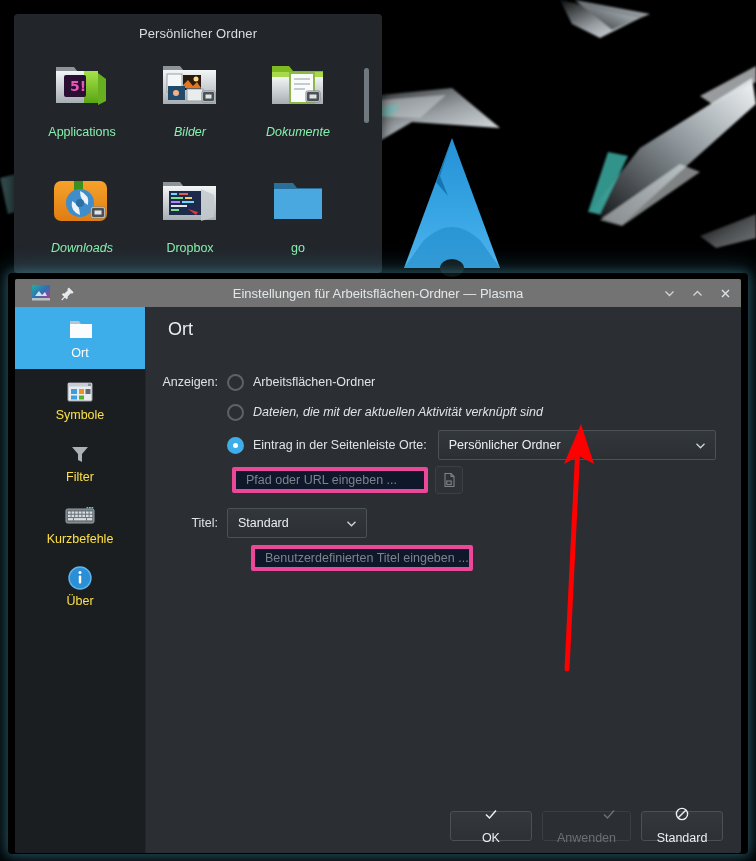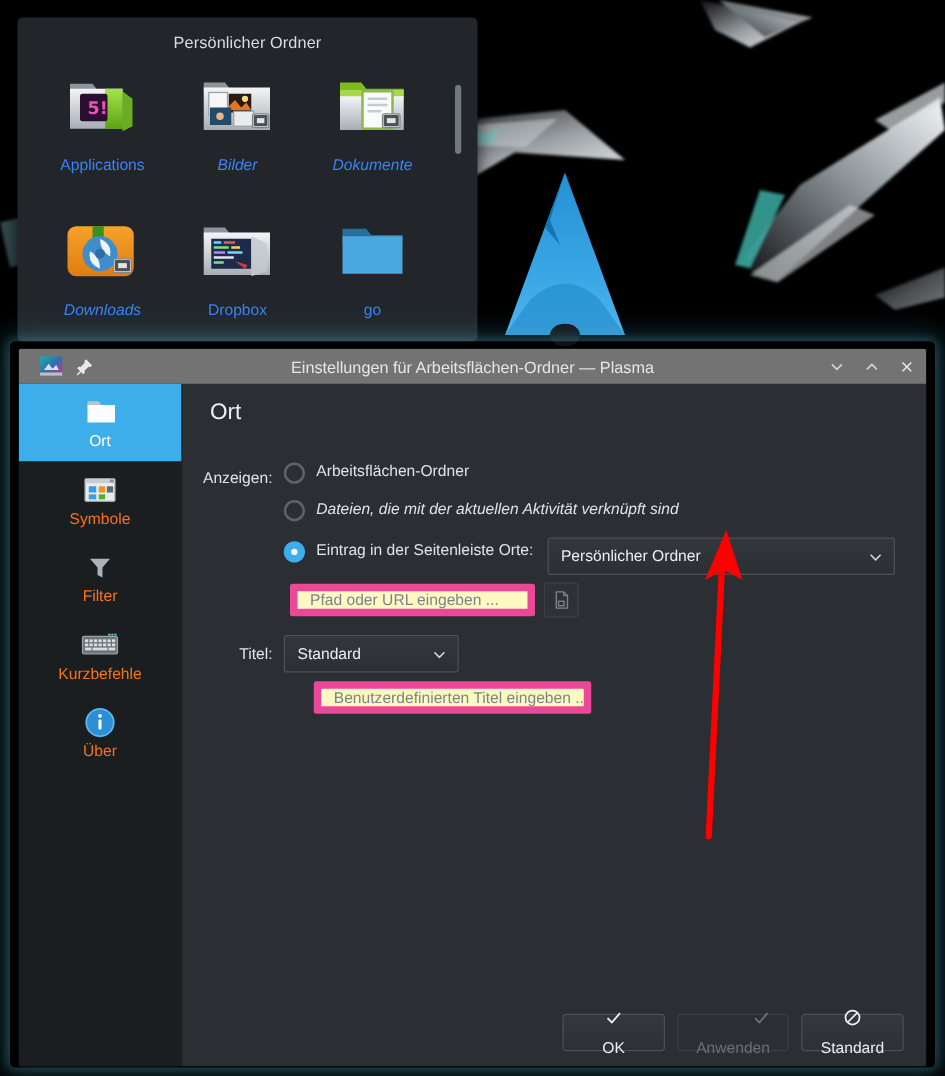--- a/index.html
+++ b/index.html
@@ -62,21 +62,21 @@
     box-sizing: border-box;
   }
   .folder-icon {
     width: 64px;
     height: 64px;
     position: relative;
   }
   .folder-label {
     margin-top: 8px;
     font-size: 12.5px;
-    color: #3b82f6;
+    color: #86efac;
     text-align: center;
     white-space: nowrap;
   }
   .folder-label.italic { font-style: italic; }
 
   .popup-scrollbar {
     position: absolute;
     right: 13px;
     top: 40px;
     width: 5px;
@@ -189,21 +189,21 @@
   .sidebar-item.selected { background: #3daee9; }
   .sidebar-item .si-icon {
     width: 30px;
     height: 26px;
     display: flex;
     align-items: center;
     justify-content: center;
   }
   .sidebar-item .si-label {
     font-size: 12.5px;
-    color: #f97316;
+    color: #fde047;
   }
   .sidebar-item.selected .si-label { color: #ffffff; }
 
   
   .content {
     flex: 1 1 auto;
     display: flex;
     flex-direction: column;
     min-width: 0;
     position: relative;
@@ -227,20 +227,21 @@
   .form-label {
     width: 72px;
     text-align: right;
     color: #dfe3e6;
     font-size: 12.5px;
     padding-right: 9px;
     flex: 0 0 auto;
   }
   .radio-line {
     display: flex;
+    align-items: center;
     gap: 9px;
     height: 24px;
   }
   .radio {
     width: 17px;
     height: 17px;
     border-radius: 50%;
     border: 2px solid #5c6369;
     background: #2b2e33;
     box-sizing: border-box;
@@ -276,22 +277,22 @@
     box-sizing: border-box;
     color: #eceff1;
     font-size: 12.5px;
     cursor: pointer;
   }
   .combo .combo-text { flex: 1 1 auto; white-space: nowrap; overflow: hidden; }
   .combo-arrow { flex: 0 0 auto; display: flex; align-items: center; }
 
   .lineedit {
     height: 26px;
-    background: #fef9c3;
-    border: 6px solid #ec4899;
+    background: #0f172a;
+    border: 4px solid #ec4899;
     border-radius: 2px;
     display: flex;
     align-items: center;
     padding: 0 10px;
     box-sizing: border-box;
     color: #7d848b;
     font-size: 12.5px;
     white-space: nowrap;
     overflow: hidden;
   }

